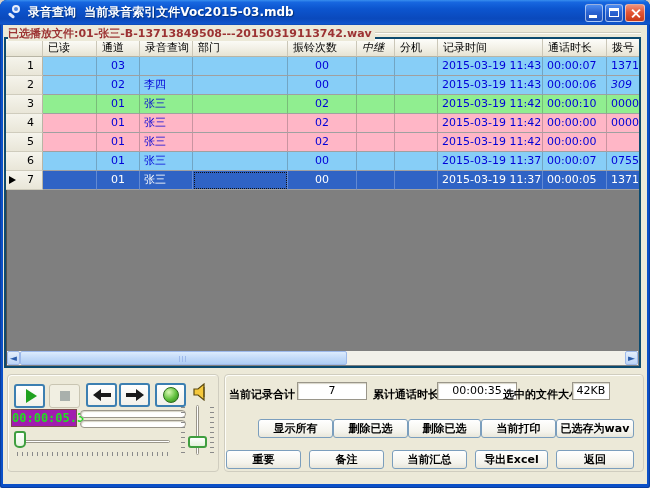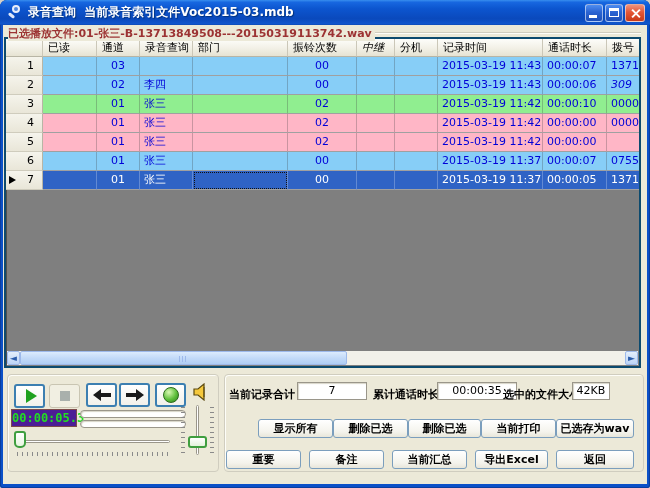--- a/index.html
+++ b/index.html
@@ -69,21 +69,21 @@
   .gbox.left{left:4px;top:349px;width:212px;height:98px;}
   .gbox.right{left:221px;top:349px;width:420px;height:98px;}
   
   .pbtn{position:absolute;width:31px;height:24px;border:2px solid #3c7fb1;border-radius:3px;
     background:linear-gradient(180deg,#ffffff,#f2f1ea);display:flex;align-items:center;justify-content:center;cursor:pointer;padding:0;}
   .pbtn.disabled{border:1px solid #c9c5b2;background:#f1efe2;}
   .tri-play{width:0;height:0;border-left:11px solid #1fa11f;border-top:7px solid transparent;border-bottom:7px solid transparent;margin-left:3px;}
   .sq-stop{width:10px;height:10px;background:#a9b0ac;}
   .loop-ball{width:16px;height:16px;border-radius:50%;border:1px solid #2a6b1a;
     background:radial-gradient(circle at 35% 30%,#d9f8b2,#5ebf3a 55%,#2e7d1e);}
-  .time-display{position:absolute;left:8px;top:384px;width:66px;height:18px;background:#4c1d95;
+  .time-display{position:absolute;left:8px;top:384px;width:66px;height:18px;background:#a21caf;
     border:1px solid #7d4a4a;color:#22dd22;font-family:"DejaVu Sans Mono",monospace;
     font-size:12px;font-weight:bold;text-align:center;line-height:16px;letter-spacing:0;}
   .pbar{position:absolute;height:8px;background:#fff;border:1px solid #9a968a;border-radius:4px;
     box-shadow:inset 1px 1px 1px #d8d5c8;}
   .slider-track-h{position:absolute;left:15px;top:415px;width:152px;height:3px;background:#fff;border:1px solid #9a968a;border-radius:2px;}
   .slider-thumb-h{position:absolute;left:11px;top:406px;width:12px;height:17px;background:linear-gradient(180deg,#ffffff,#e8f5e0);
     border:2px solid #3f9e3f;border-radius:3px 3px 5px 5px;cursor:pointer;}
   .ticks-h{position:absolute;left:14px;top:427px;width:152px;height:4px;
     background:repeating-linear-gradient(90deg,#8a8a8a 0 1px,transparent 1px 5px);}
   .slider-track-v{position:absolute;left:193px;top:380px;width:3px;height:50px;background:#fff;border:1px solid #9a968a;border-radius:2px;}

